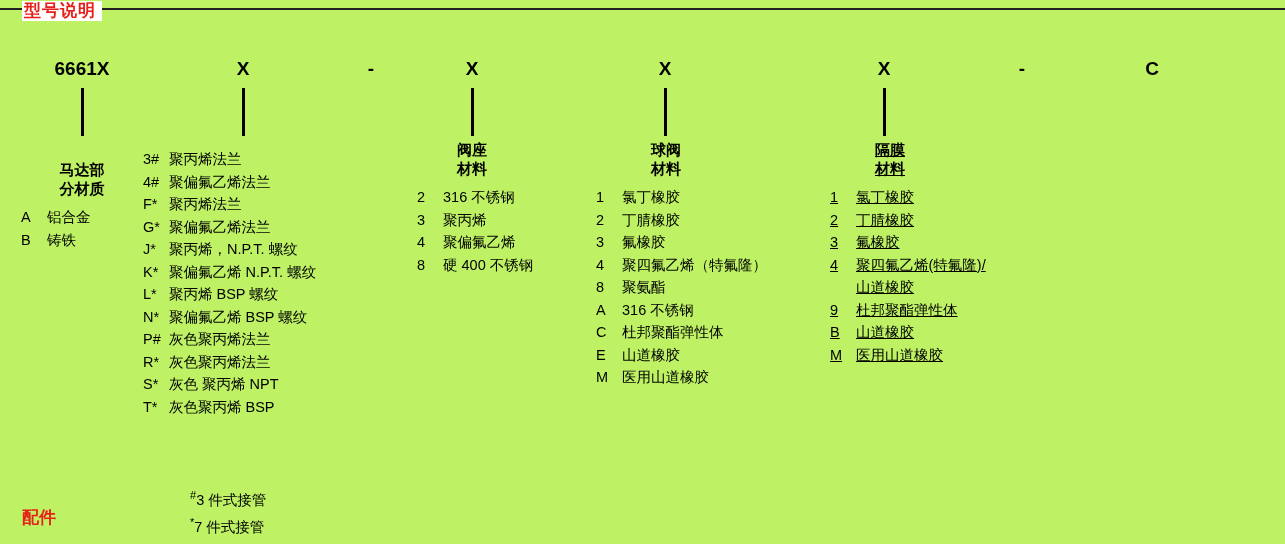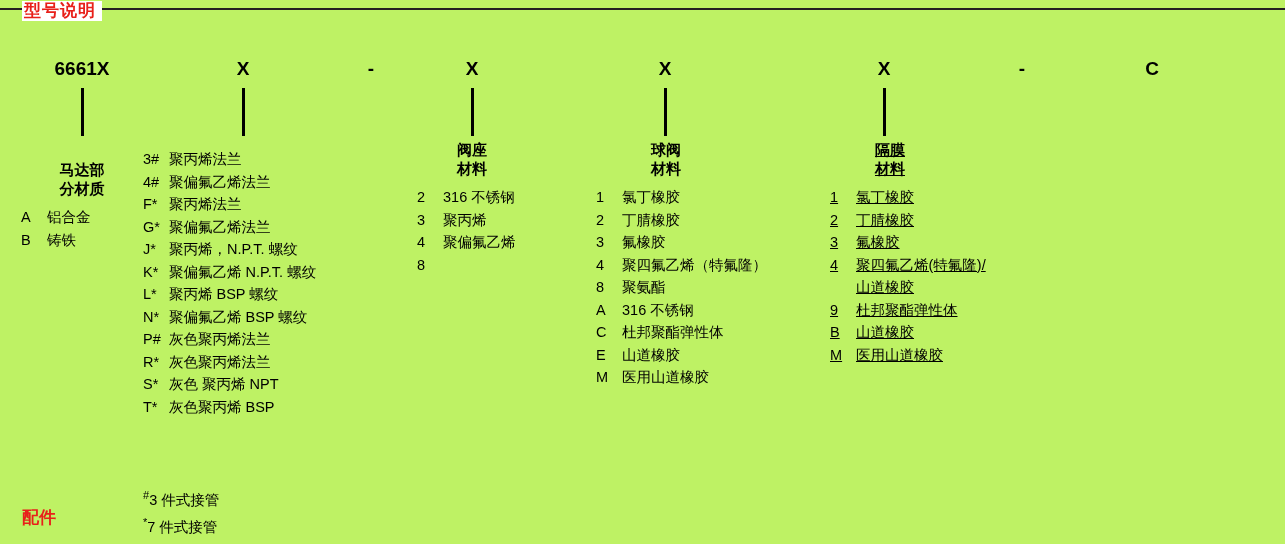--- a/index.html
+++ b/index.html
@@ -112,20 +112,21 @@
   
   .footnotes {
     position: absolute;
     left: 143px;
     top: 484px;
     font-size: 14.5px;
     line-height: 22.5px;
   }
   .footnotes .fn {
     white-space: nowrap;
+    margin-left: 47px;
   }
   .footnotes .fn .mark {
     font-size: 11px;
     vertical-align: super;
   }
   .accessory-label {
     position: absolute;
     left: 22px;
     top: 508px;
     color: #e8201a;
@@ -242,20 +243,21 @@
       <div class="opt">
         <span class="key">3</span>
         <span class="val">聚丙烯</span>
       </div>
       <div class="opt">
         <span class="key">4</span>
         <span class="val">聚偏氟乙烯</span>
       </div>
       <div class="opt">
         <span class="key">8</span>
+        <span class="val">硬 400 不锈钢</span>
       </div>
     </div>
   </div>
 
   <div class="col" style="left:596px; top:140px; width:240px;">
     <div class="col-head" style="width:140px;">
       <div>球阀</div>
       <div>材料</div>
     </div>
     <div class="opt-list">

